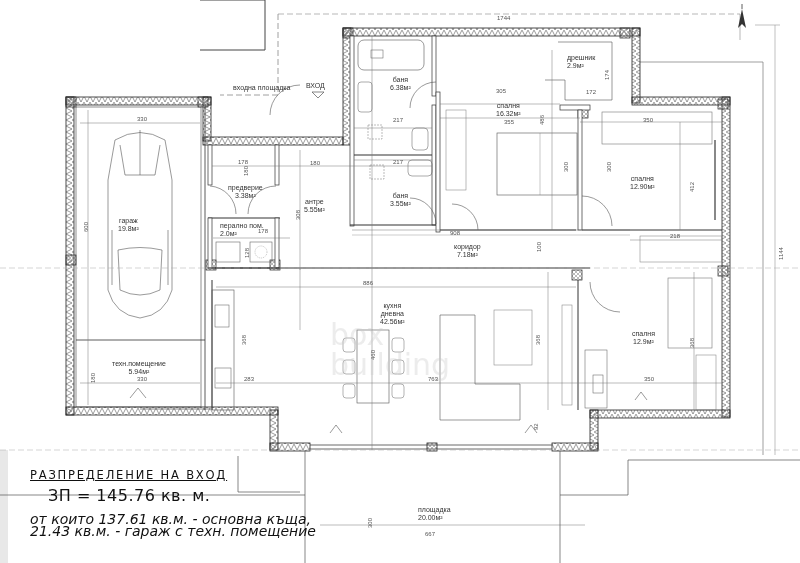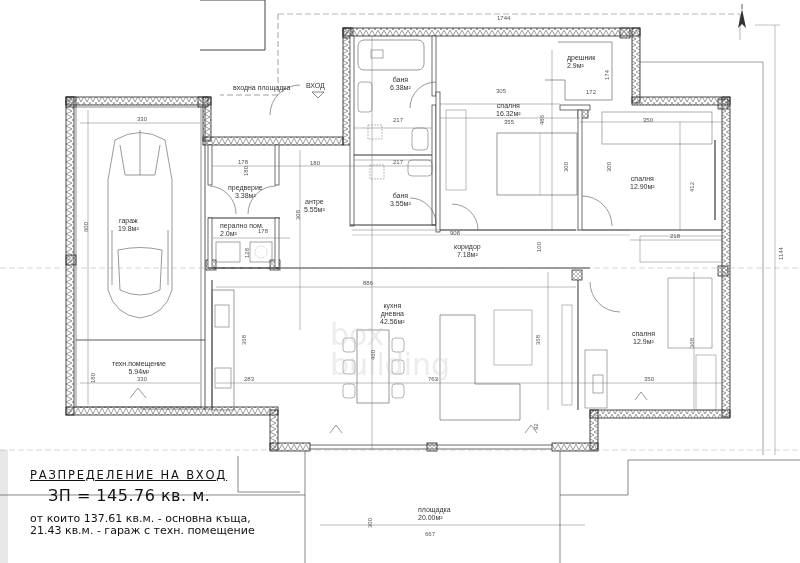--- a/index.html
+++ b/index.html
@@ -4,21 +4,21 @@
   <style>
     html, body { margin: 0; padding: 0; background: #ffffff; }
     body { width: 800px; height: 563px; position: relative; overflow: hidden; font-family: "DejaVu Sans", sans-serif; }
     svg { position: absolute; left: 0; top: 0; }
     .room-label { position: absolute; font-family: "Liberation Sans", sans-serif; font-size: 7px; color: #333; text-align: center; line-height: 8px; white-space: nowrap; }
     .dim { position: absolute; font-family: "Liberation Sans", sans-serif; font-size: 6px; color: #555; white-space: nowrap; }
     .dim.v { transform: rotate(-90deg); transform-origin: left top; }
     .legend { position: absolute; left: 30px; top: 468px; font-family: "DejaVu Sans", sans-serif; color: #111; }
     .legend .title { font-size: 11.5px; letter-spacing: 1.8px; text-decoration: underline; font-weight: normal; }
     .legend .area { font-size: 16px; margin-top: 4px; margin-left: 18px; letter-spacing: 0.5px; }
-    .legend .note { font-size: 11px; margin-top: 8px; line-height: 12px; }
+    .legend .note { font-size: 14px; margin-top: 8px; line-height: 12px; font-style: italic; }
     .watermark { position: absolute; left: 330px; top: 320px; font-family: "DejaVu Sans", sans-serif; font-size: 30px; color: rgba(200,200,200,0.35); line-height: 30px; pointer-events: none; }
     .entry-label { position: absolute; font-family: "Liberation Sans", sans-serif; font-size: 7px; color: #333; }
   </style>
 </head>
 <body>
 
 <svg width="800" height="563" viewBox="0 0 800 563">
   <defs>
     <pattern id="zig" width="6" height="6" patternUnits="userSpaceOnUse">
       <path d="M0 0 L3 6 L6 0" fill="none" stroke="#555" stroke-width="0.6"></path>

